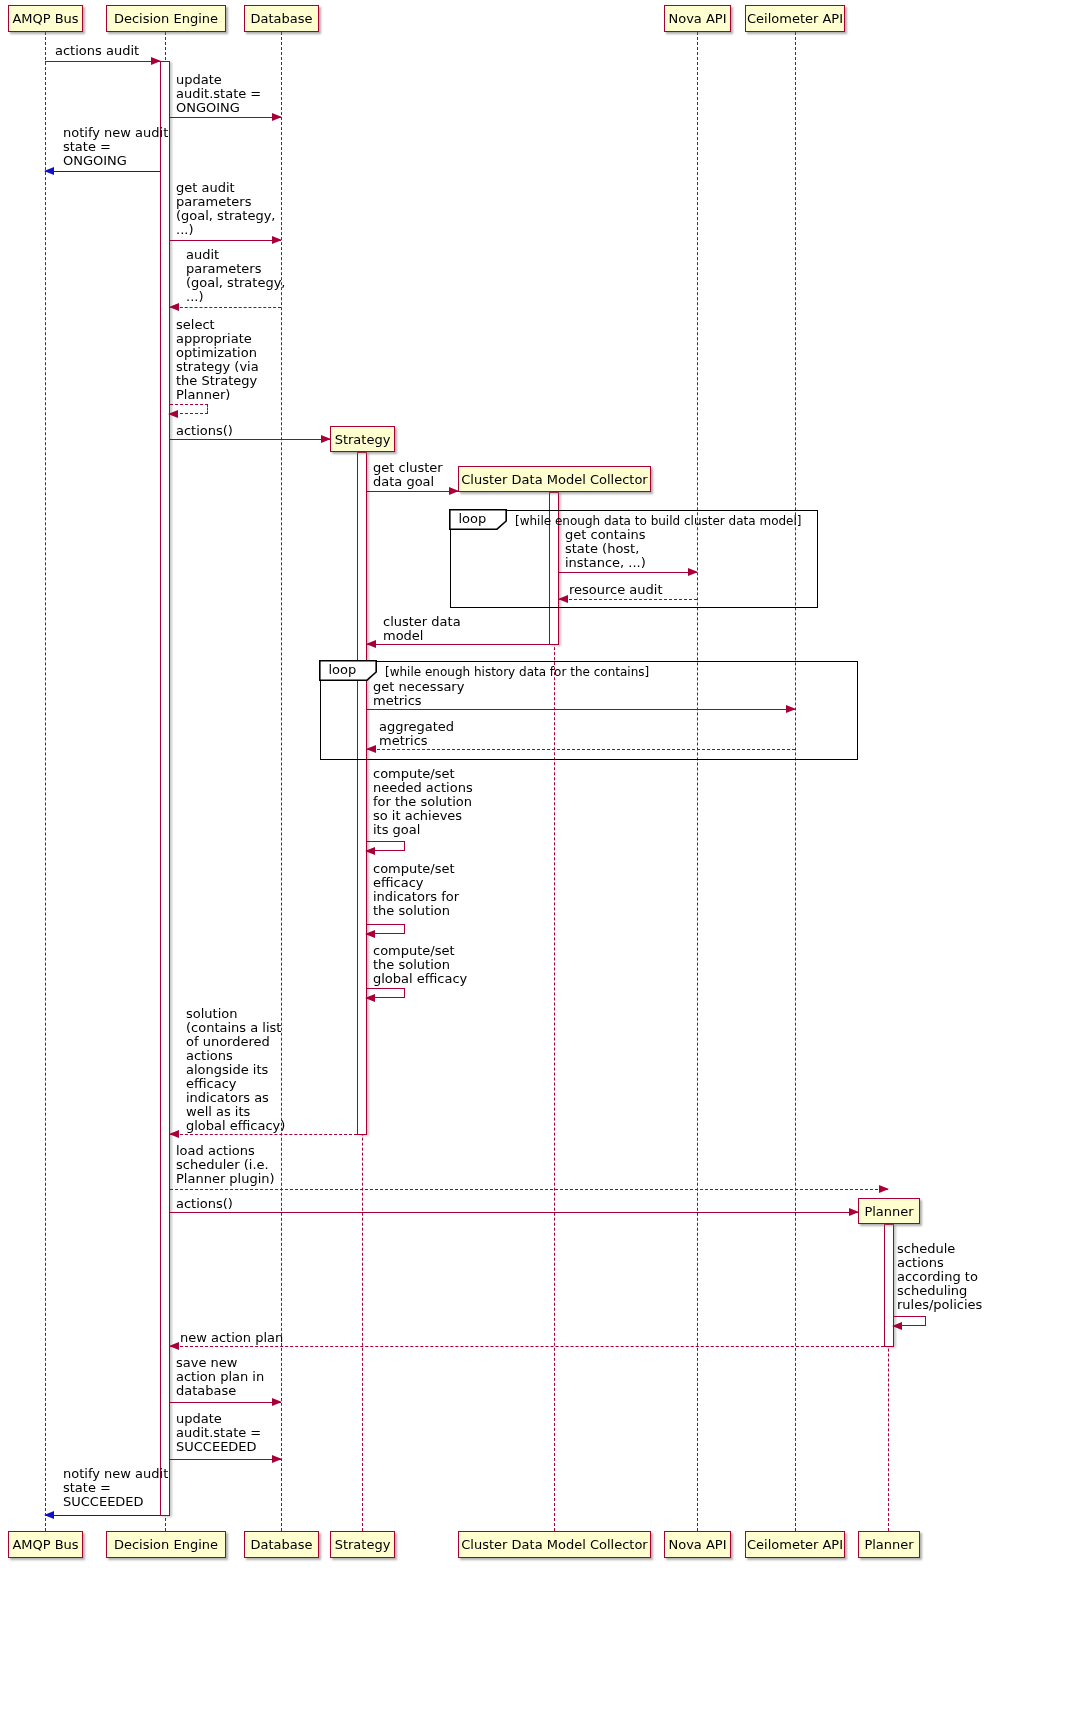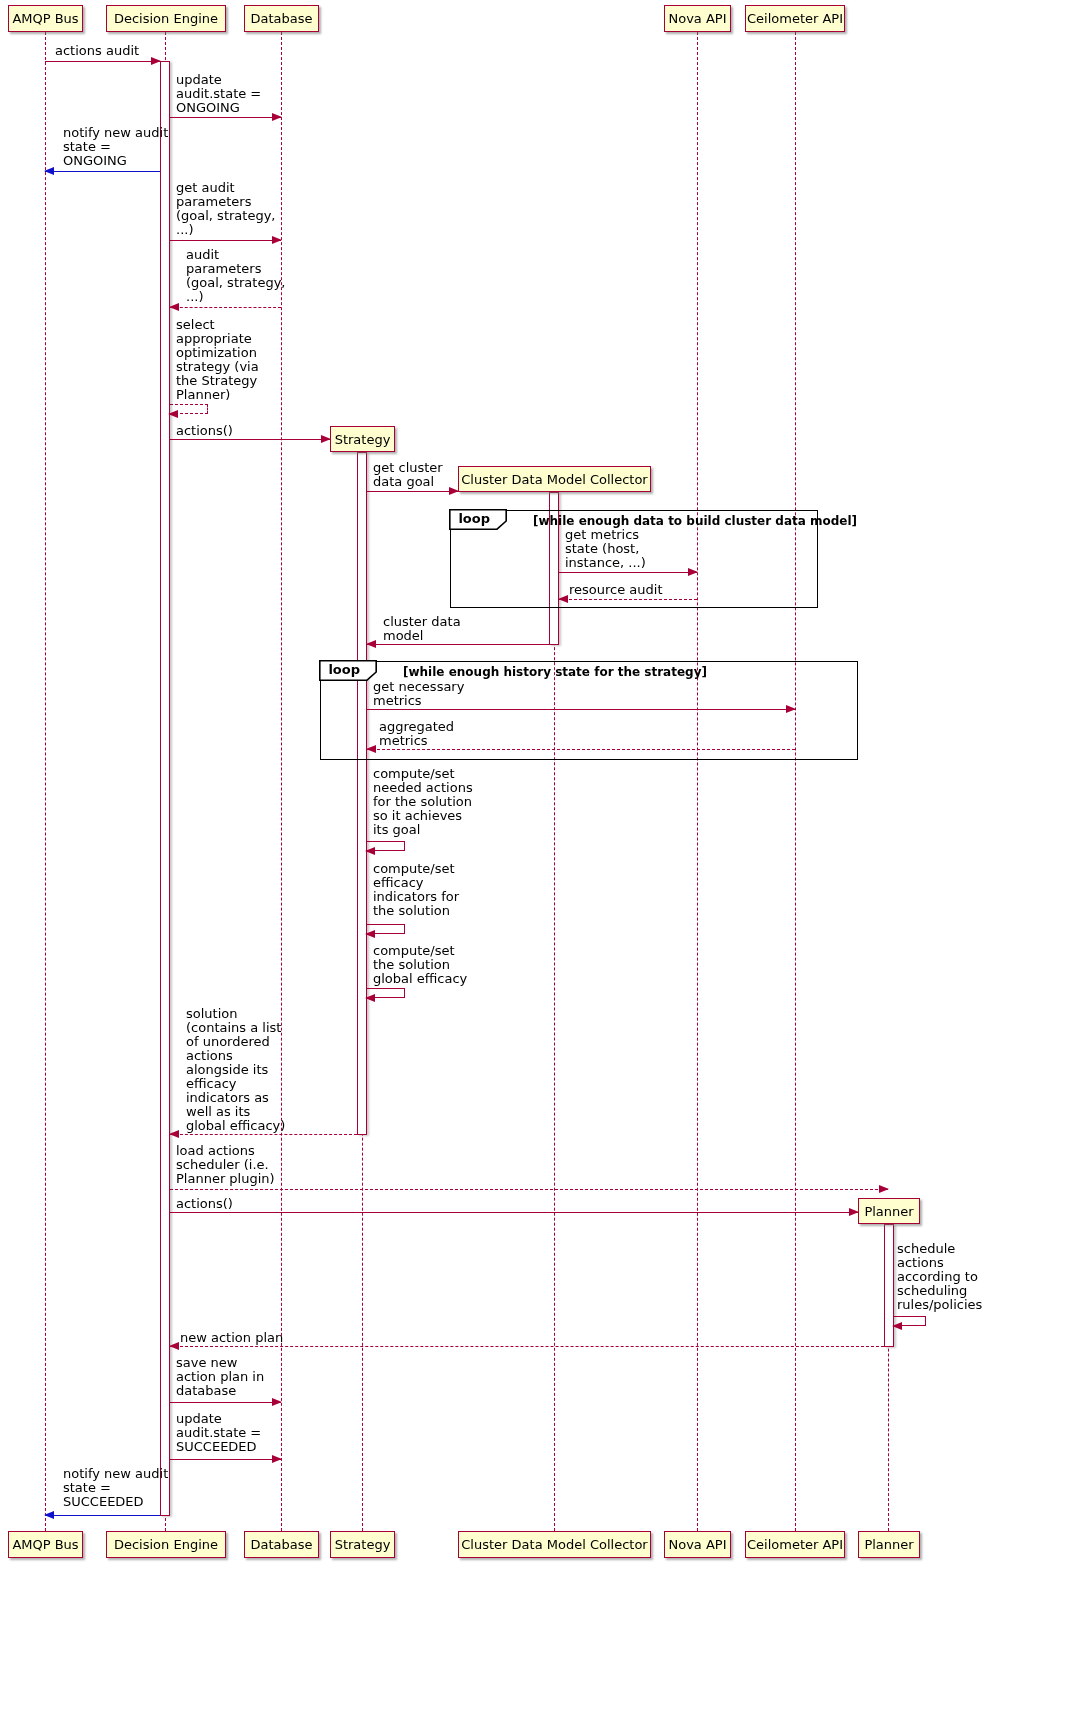--- a/index.html
+++ b/index.html
@@ -30,22 +30,22 @@
   .selfmsg { position:absolute; --mc:#A80036; border:1px solid var(--mc); border-left:none; }
   .selfmsg.dotted { border-top-style:dashed; border-right-style:dashed; border-bottom-style:dashed; }
   .selfmsg .ah2 { position:absolute; width:0; height:0; left:-2px; bottom:-5px;
                   border-top:4.5px solid transparent; border-bottom:4.5px solid transparent;
                   border-right:10px solid var(--mc); }
 
   .lbl { position:absolute; font-size:13px; line-height:14px; white-space:pre-line; }
 
   .frame { position:absolute; border:1.6px solid #000; }
   .pent { position:absolute; left:-1.6px; top:-1.6px; width:58px; height:21px; }
-  .pent-label { position:absolute; left:9px; top:2px; font-weight:bold; font-size:13px; }
-  .cond { position:absolute; left:82px; top:3px; font-weight:bold; font-size:12px; white-space:nowrap; }
+  .pent-label { position:absolute; left:9px; top:2px; font-weight:normal; font-size:13px; }
+  .cond { position:absolute; left:64px; top:3px; font-weight:normal; font-size:12px; white-space:nowrap; }
 </style>
 </head>
 <body>
 
 <div id="diagram">
 
   <div class="lifeline" style="left:45px;top:32px;height:1499px"></div>
   <div class="lifeline" style="left:165px;top:32px;height:1499px"></div>
   <div class="lifeline" style="left:281px;top:32px;height:1499px"></div>
   <div class="lifeline" style="left:697px;top:32px;height:1499px"></div>
@@ -69,21 +69,21 @@
     <div class="cond">[while enough data to build cluster data model]</div>
   </div>
 
   <div class="frame" style="left:320px;top:661px;width:538px;height:99px">
     <div class="pent">
       <svg width="58" height="21" viewBox="0 0 58 21">
           <path d="M0.8,0.8 H57.2 V12 L48,20.2 H0.8 Z" fill="#FFFFFF" stroke="#000000" stroke-width="1.6"></path>
         </svg>
       <span class="pent-label">loop</span>
     </div>
-    <div class="cond">[while enough history state for the strategy]</div>
+    <div class="cond">[while enough history data for the contains]</div>
   </div>
 
   <div class="msg solid" style="left:45px;top:61px;width:115px">
       <span class="ah r"></span>
     </div>
   <div class="msg solid" style="left:170px;top:117px;width:111px">
       <span class="ah r"></span>
     </div>
   <div class="msg solid blue" style="left:45px;top:171px;width:115px">
       <span class="ah l"></span>
@@ -169,21 +169,21 @@
 ...)</div>
   <div class="lbl" style="left:176px;top:318px">select
 appropriate
 optimization
 strategy (via
 the Strategy
 Planner)</div>
   <div class="lbl" style="left:176px;top:424px">actions()</div>
   <div class="lbl" style="left:373px;top:461px">get cluster
 data goal</div>
-  <div class="lbl" style="left:565px;top:528px">get metrics
+  <div class="lbl" style="left:565px;top:528px">get contains
 state (host,
 instance, ...)</div>
   <div class="lbl" style="left:569px;top:583px">resource audit</div>
   <div class="lbl" style="left:383px;top:615px">cluster data
 model</div>
   <div class="lbl" style="left:373px;top:680px">get necessary
 metrics</div>
   <div class="lbl" style="left:379px;top:720px">aggregated
 metrics</div>
   <div class="lbl" style="left:373px;top:767px">compute/set

